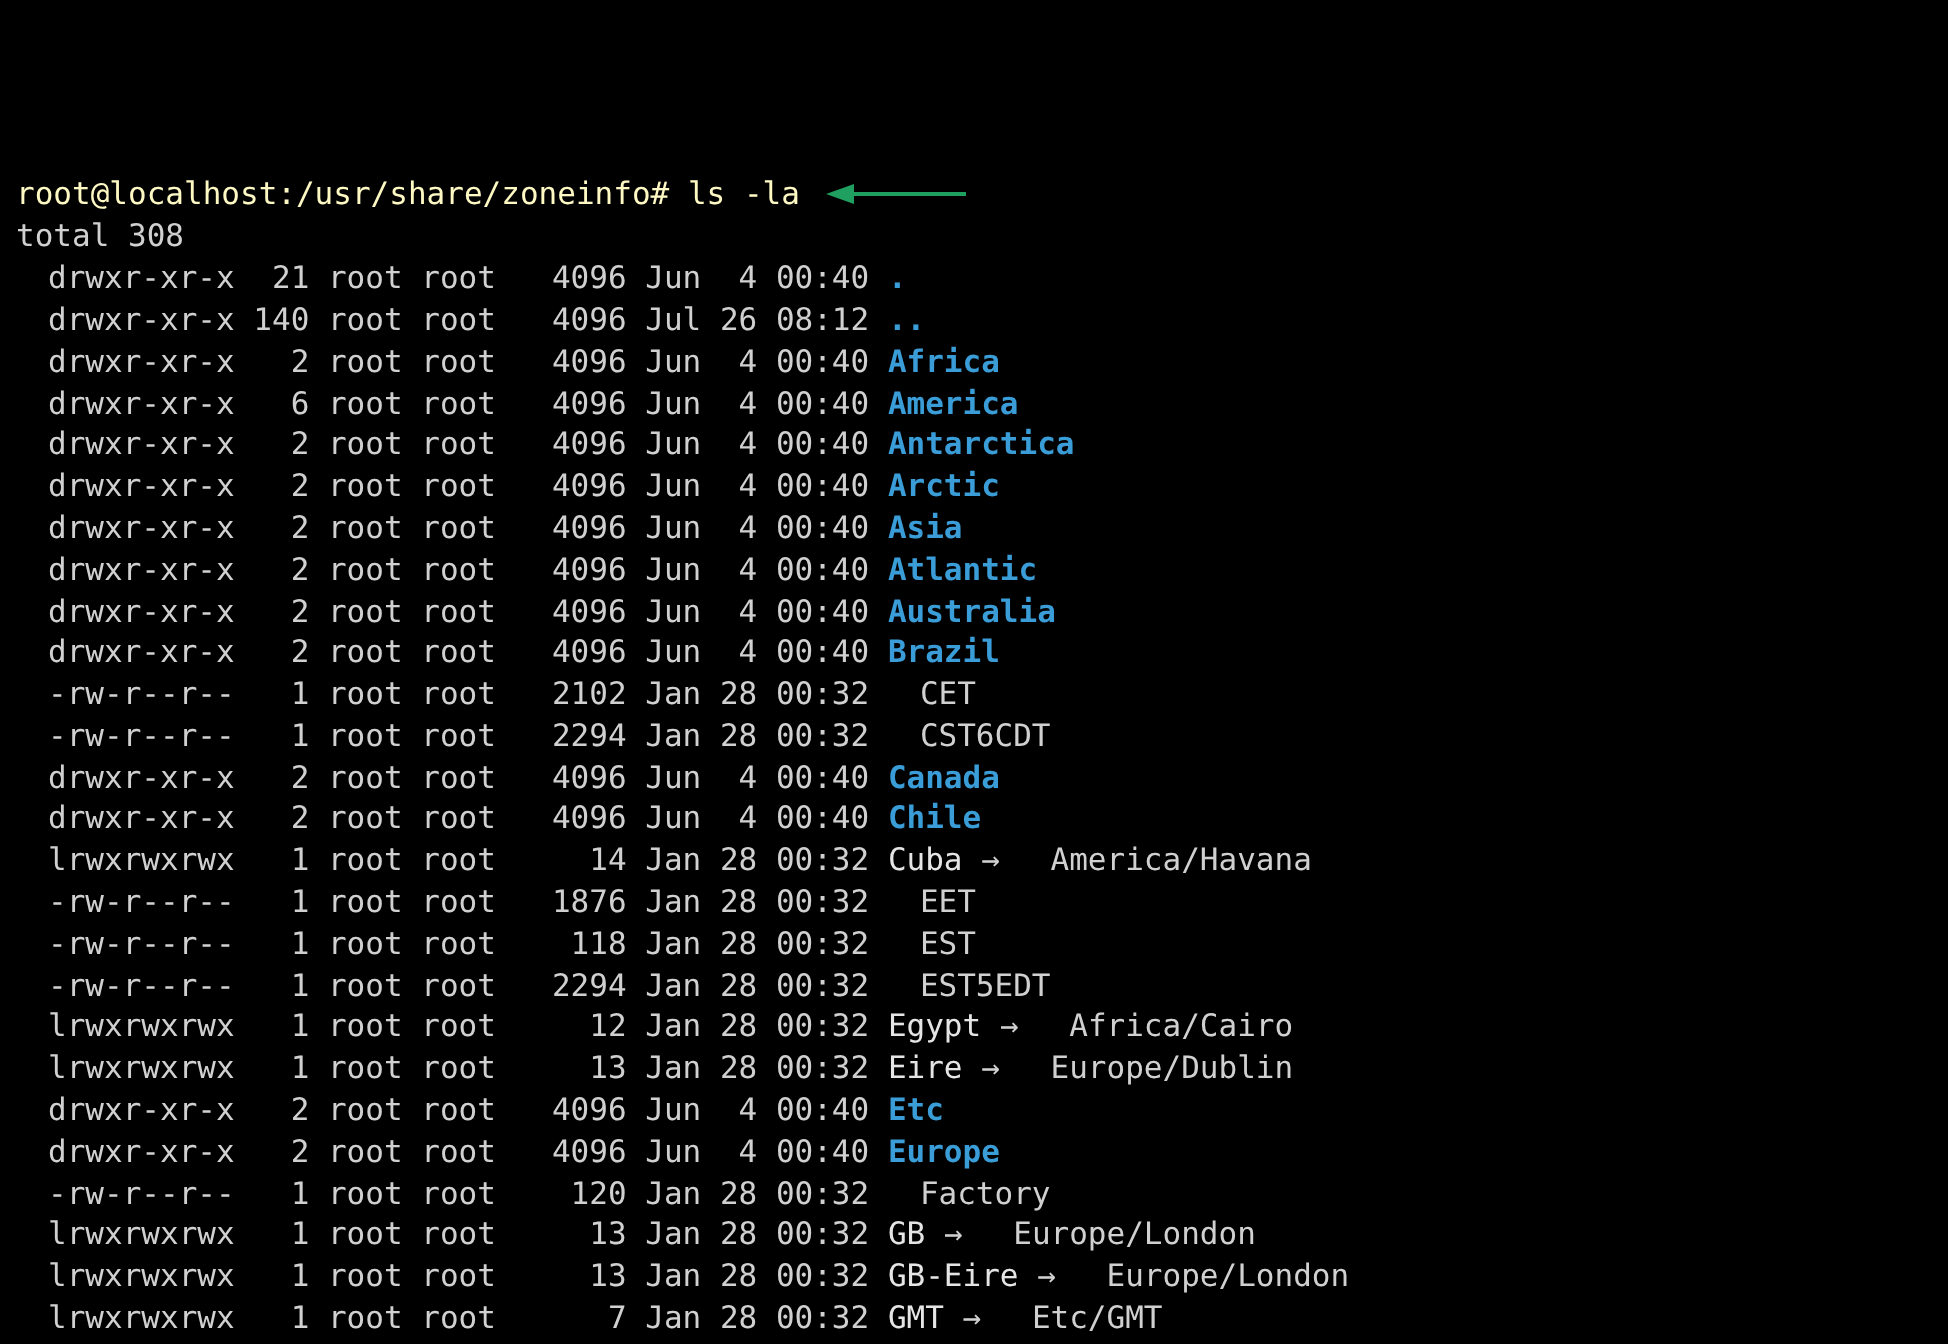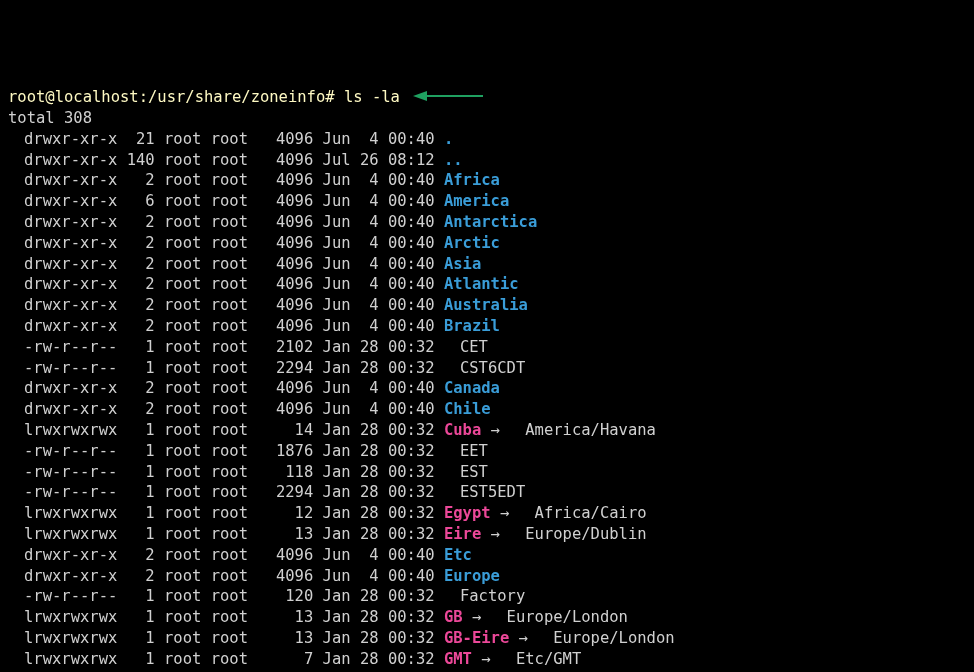--- a/index.html
+++ b/index.html
@@ -23,22 +23,22 @@
     .arrow-annotation {
       display: inline-block;
       vertical-align: middle;
       margin-left: 4px;
     }
     .dir {
       color: #3a9dd8;
       font-weight: bold;
     }
     .symlink {
-      color: #ec4899;
-      font-weight: bold;
+      color: #e5e5e5;
+      font-weight: normal;
     }
     .plain {
       color: #d0d0d0;
       margin-left: 16px;
     }
     .arrow {
       color: #d0d0d0;
     }
     .row {
       display: block;

